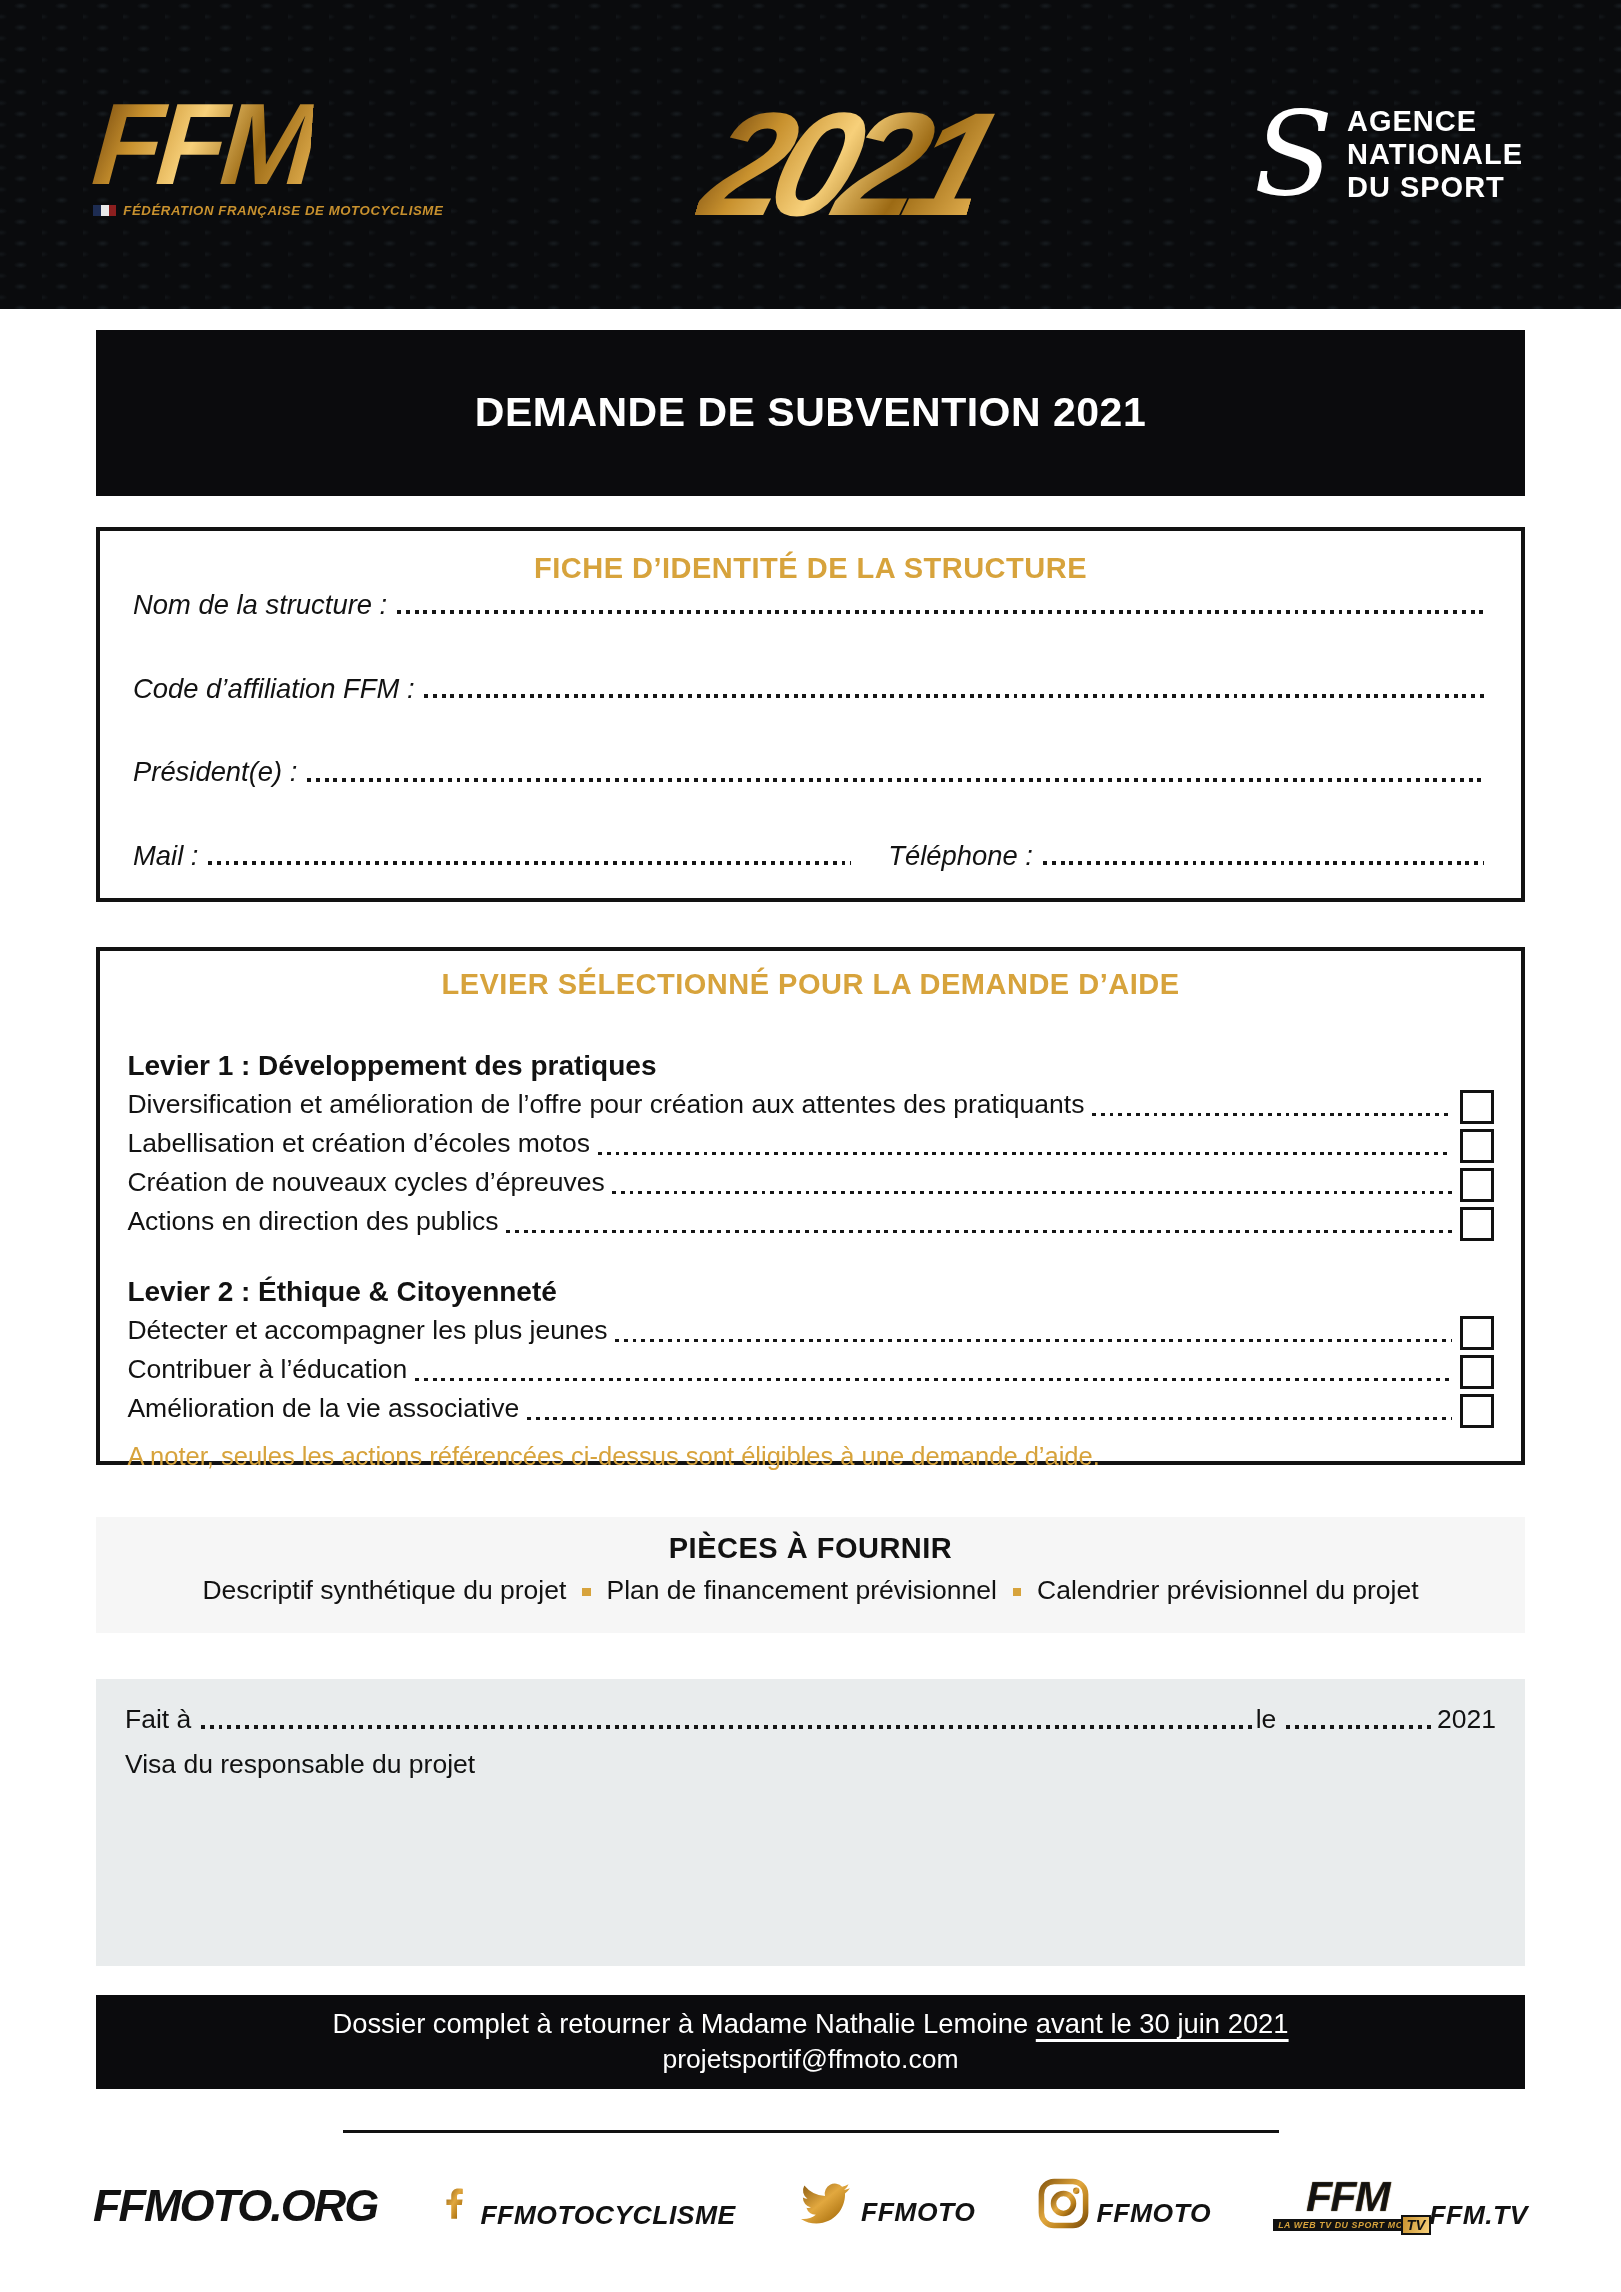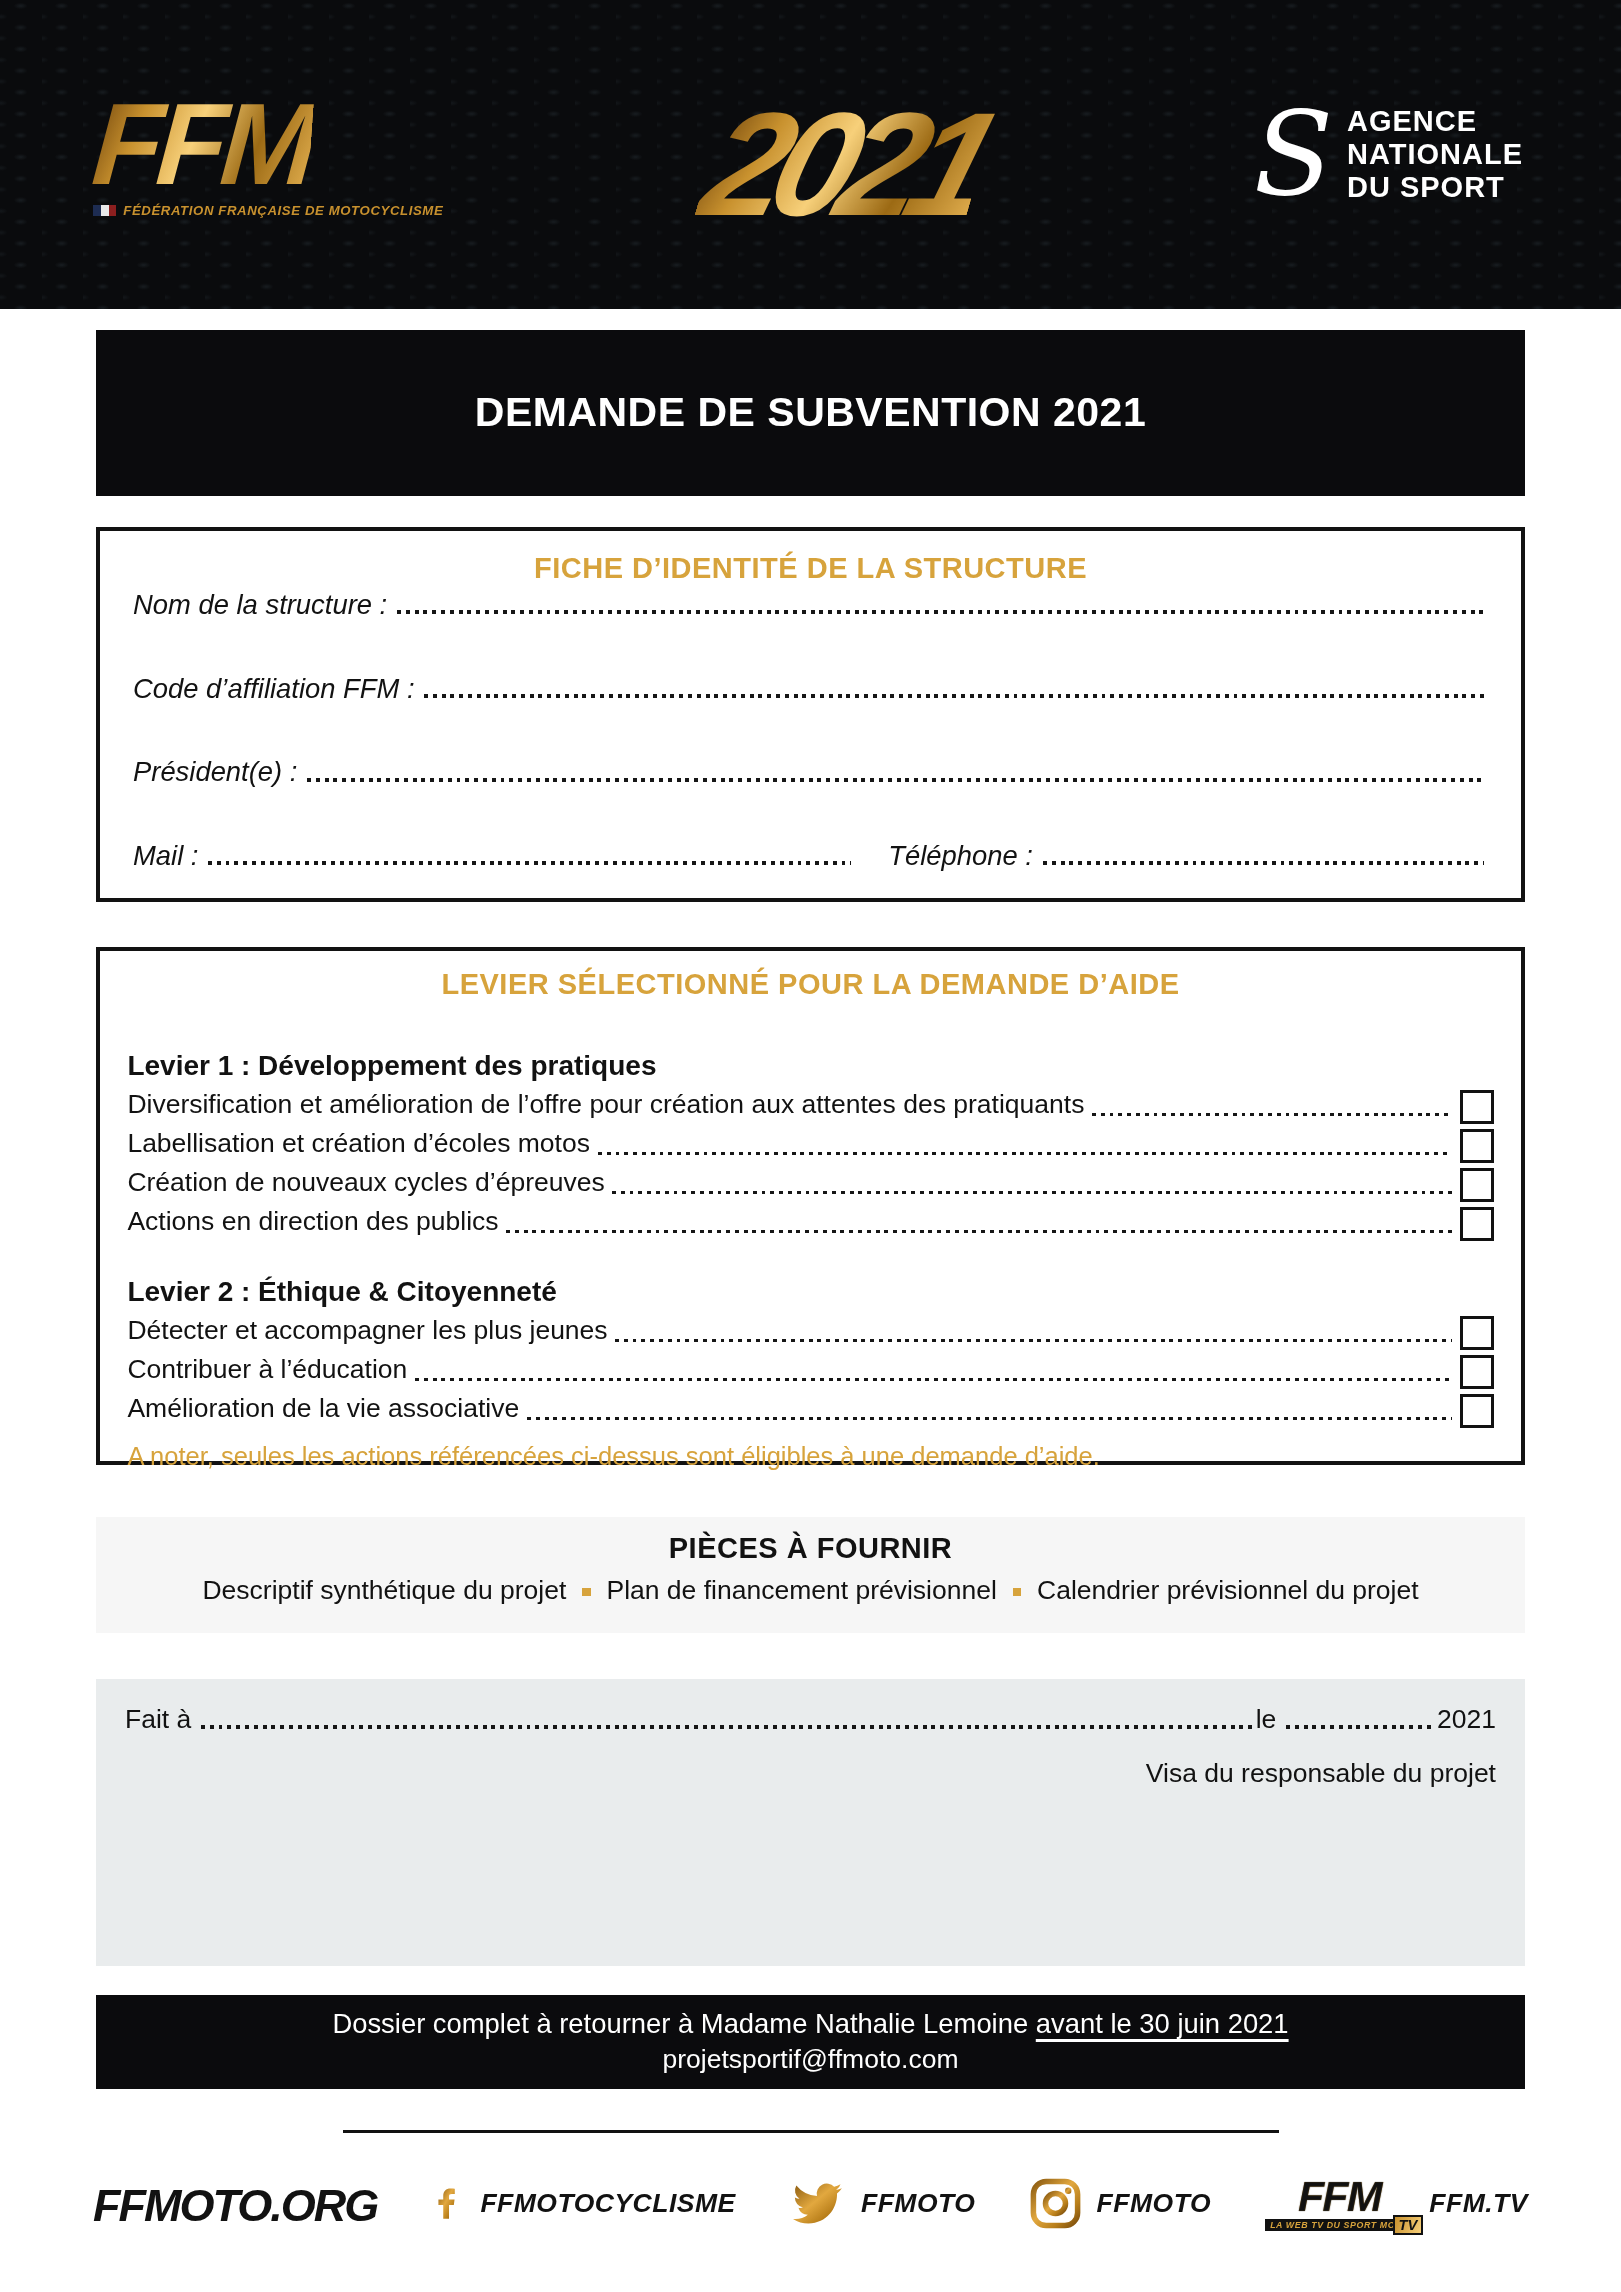--- a/index.html
+++ b/index.html
@@ -65,34 +65,34 @@
   .bullet { display:inline-block; width:8.8px; height:8.8px; background:#d7a33c; margin:0 15.7px; vertical-align:middle; }
 
   
   .valid-row { margin:46px 96px 0; display:flex; gap:35px; height:287px; }
   .valid-left { width:708px; background:#e9eced; text-align:center; padding-top:29px; }
   .valid-left h2 { font-size:29px; font-weight:bold; letter-spacing:0.3px; }
   .valid-right { flex:1; background:#e9eced; padding:25.5px 29px; font-size:26.5px; }
   .fait-line { display:flex; align-items:flex-end; }
   .fait-line .leader { margin-bottom:5.9px; }
   .fait-line .l2 { flex:0 0 147px; }
-  .visa-line { margin-top:23px;text-align:right; }
+  .visa-line { margin-top:14px; }
 
   
   .footer-bar { margin:29px 96px 0; height:94px; background:#0b0b0d; color:#fff; display:flex; flex-direction:column; align-items:center; justify-content:center; gap:3.9px; }
   .footer-bar .l1 { font-size:27.4px; }
   .footer-bar .l1 u { text-decoration:underline; text-decoration-thickness:2.5px; text-underline-offset:5.9px; }
   .footer-bar .l2 { font-size:26.5px; }
 
   .divider { margin:41px auto 0; width:936px; height:3.9px; background:#121212; }
 
   
   .social { margin:23.5px 93px 0; display:flex; align-items:center; justify-content:space-between; height:93px; }
   .site { font-size:45px; font-weight:bold; font-style:italic; letter-spacing:-2px; color:#121212;margin-top:6px; }
-  .soc { display:flex; align-items:center; gap:16px; }
+  .soc { display:flex; align-items:flex-end; gap:8px; }
   .soc-label { font-size:26.5px; font-weight:bold; font-style:italic; letter-spacing:0.5px; color:#121212; white-space:nowrap; }
   .icon-svg { display:block; }
   .ffmtv { position:relative; display:flex; flex-direction:column; align-items:center; }
   .ffmtv-main { position:relative; font-size:43px; line-height:0.95; font-weight:bold; font-style:italic; letter-spacing:-2px; padding:0 5.9px;
     text-shadow:0 0 1px #111; }
   .ffmtv-tv { position:absolute; right:-9.8px; bottom:-3.9px; font-size:14.7px; font-style:italic; font-weight:bold; letter-spacing:0;
     background:linear-gradient(110deg,#c8912e,#f7d07a); color:#111; padding:0 3.9px; border:2px solid #111; text-shadow:none; }
   .ffmtv-tagline { margin-top:2px; background:#111; color:#d7a33c; font-size:8.8px; font-weight:bold; font-style:italic; letter-spacing:0.6px; padding:1px 4.9px; white-space:nowrap; }
 </style>
 </head>

